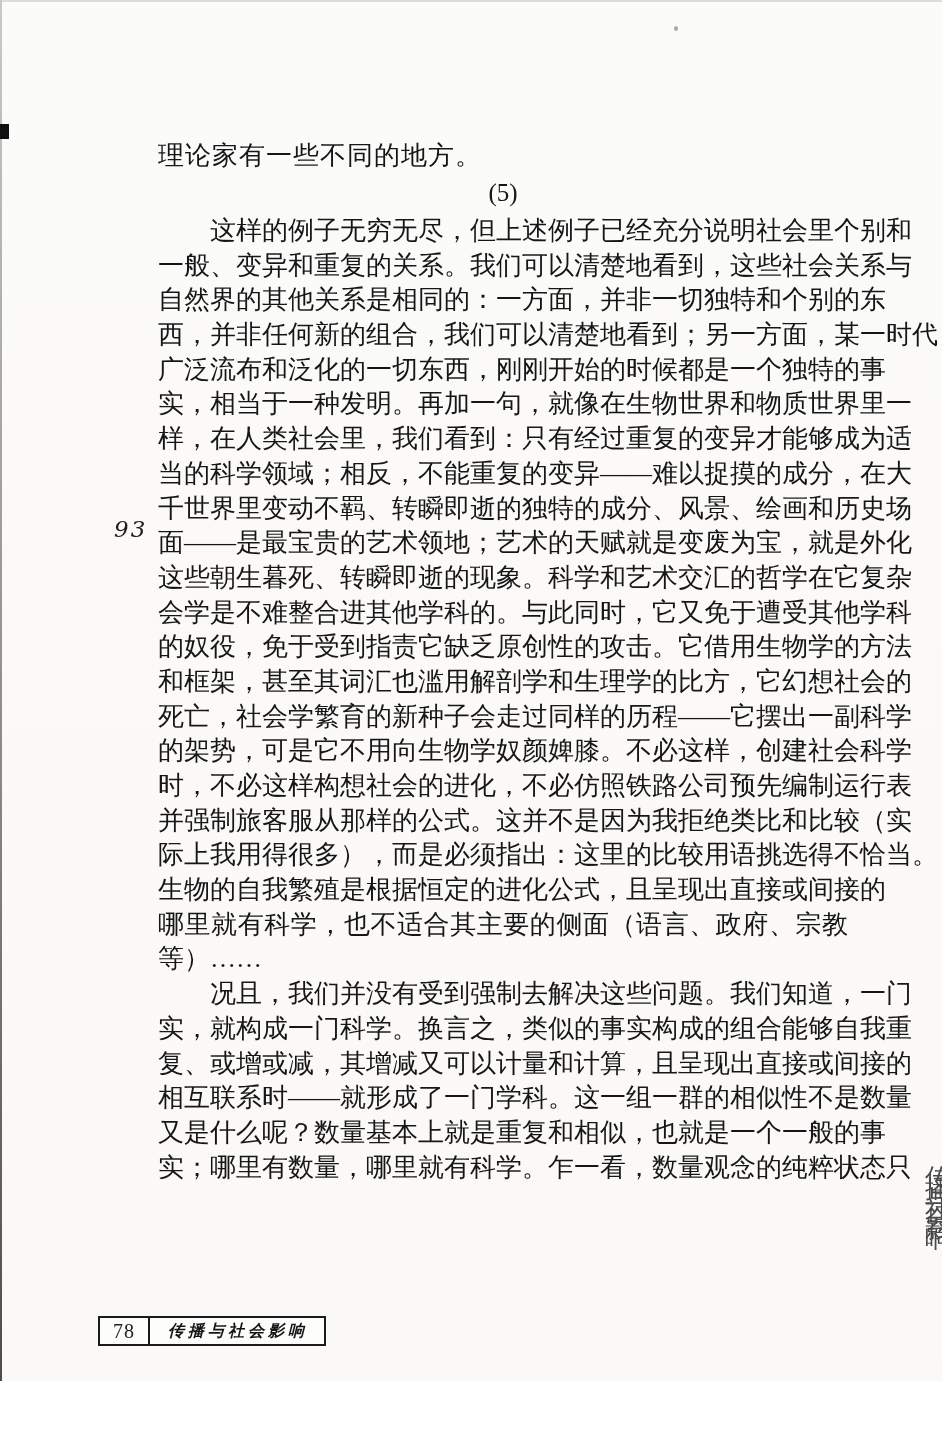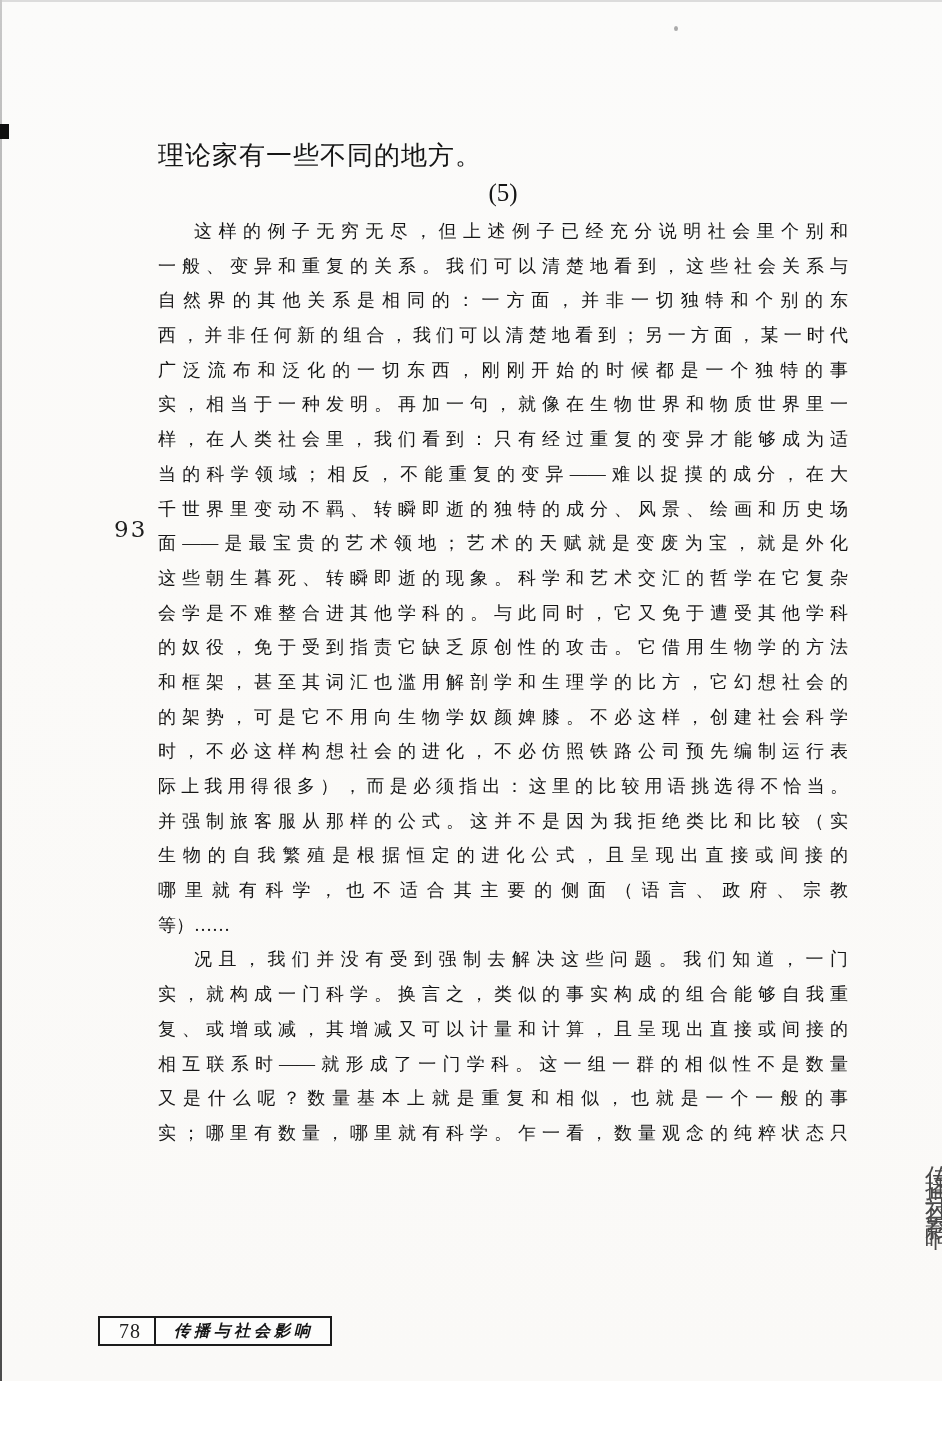--- a/index.html
+++ b/index.html
@@ -46,50 +46,50 @@
     width: 690px; height: 34px; line-height: 34px;
     text-align: center; font-size: 25px;
   }
   .body-text {
     position: absolute; left: 158px; top: 214px;
     width: 690px;
   }
   .line {
     height: 34.7px;
     line-height: 34.7px;
-    font-size: 18px;
+    font-size: 26px;
     text-align: justify;
     text-align-last: justify;
     white-space: nowrap;
   }
   .line.indent { text-indent: 2em; }
   .line.end {
     text-align: left;
     text-align-last: left;
     white-space: normal;
   }
   .margin-note {
     position: absolute; left: 114px; top: 516px;
-    font-size: 23px; 
+    font-size: 23px; font-style: italic;
     letter-spacing: 2px; color: #1d1d1d;
     font-family: "DejaVu Serif", "Liberation Serif", serif;
   }
   
   .footer-box {
     position: absolute; left: 98px; top: 1316px;
     height: 26px;
     display: inline-flex;
     align-items: stretch;
     border: 2px solid #1b1b1b;
     background: #fdfdfc;
   }
   .footer-pagenum {
     width: 48px;
     display: flex; align-items: center; justify-content: center;
-    font-size: 20px; letter-spacing: 1px; color: #222; padding-left: 6px;
+    font-size: 20px; letter-spacing: 1px; color: #222;
   }
   .footer-divider {
     width: 0;
     border-left: 2px solid #1b1b1b;
   }
   .footer-title {
     display: flex; align-items: center;
     padding: 0 16px 0 18px;
     font-size: 16px; font-weight: bold; font-style: italic;
     letter-spacing: 4px; color: #151515;
@@ -126,24 +126,25 @@
       <div class="line">广泛流布和泛化的一切东西，刚刚开始的时候都是一个独特的事</div>
       <div class="line">实，相当于一种发明。再加一句，就像在生物世界和物质世界里一</div>
       <div class="line">样，在人类社会里，我们看到：只有经过重复的变异才能够成为适</div>
       <div class="line">当的科学领域；相反，不能重复的变异——难以捉摸的成分，在大</div>
       <div class="line">千世界里变动不羁、转瞬即逝的独特的成分、风景、绘画和历史场</div>
       <div class="line">面——是最宝贵的艺术领地；艺术的天赋就是变废为宝，就是外化</div>
       <div class="line">这些朝生暮死、转瞬即逝的现象。科学和艺术交汇的哲学在它复杂</div>
       <div class="line">会学是不难整合进其他学科的。与此同时，它又免于遭受其他学科</div>
       <div class="line">的奴役，免于受到指责它缺乏原创性的攻击。它借用生物学的方法</div>
       <div class="line">和框架，甚至其词汇也滥用解剖学和生理学的比方，它幻想社会的</div>
+      <div class="line">死亡，社会学繁育的新种子会走过同样的历程——它摆出一副科学</div>
       <div class="line">的架势，可是它不用向生物学奴颜婢膝。不必这样，创建社会科学</div>
       <div class="line">时，不必这样构想社会的进化，不必仿照铁路公司预先编制运行表</div>
+      <div class="line">并强制旅客服从那样的公式。这并不是因为我拒绝类比和比较（实</div>
       <div class="line">际上我用得很多），而是必须指出：这里的比较用语挑选得不恰当。</div>
-      <div class="line">并强制旅客服从那样的公式。这并不是因为我拒绝类比和比较（实</div>
       <div class="line">生物的自我繁殖是根据恒定的进化公式，且呈现出直接或间接的</div>
       <div class="line">哪里就有科学，也不适合其主要的侧面（语言、政府、宗教</div>
       <div class="line end">等）……</div>
       <div class="line indent">况且，我们并没有受到强制去解决这些问题。我们知道，一门</div>
       <div class="line">实，就构成一门科学。换言之，类似的事实构成的组合能够自我重</div>
       <div class="line">复、或增或减，其增减又可以计量和计算，且呈现出直接或间接的</div>
       <div class="line">相互联系时——就形成了一门学科。这一组一群的相似性不是数量</div>
       <div class="line">又是什么呢？数量基本上就是重复和相似，也就是一个一般的事</div>
       <div class="line">实；哪里有数量，哪里就有科学。乍一看，数量观念的纯粹状态只</div>
     </div>

